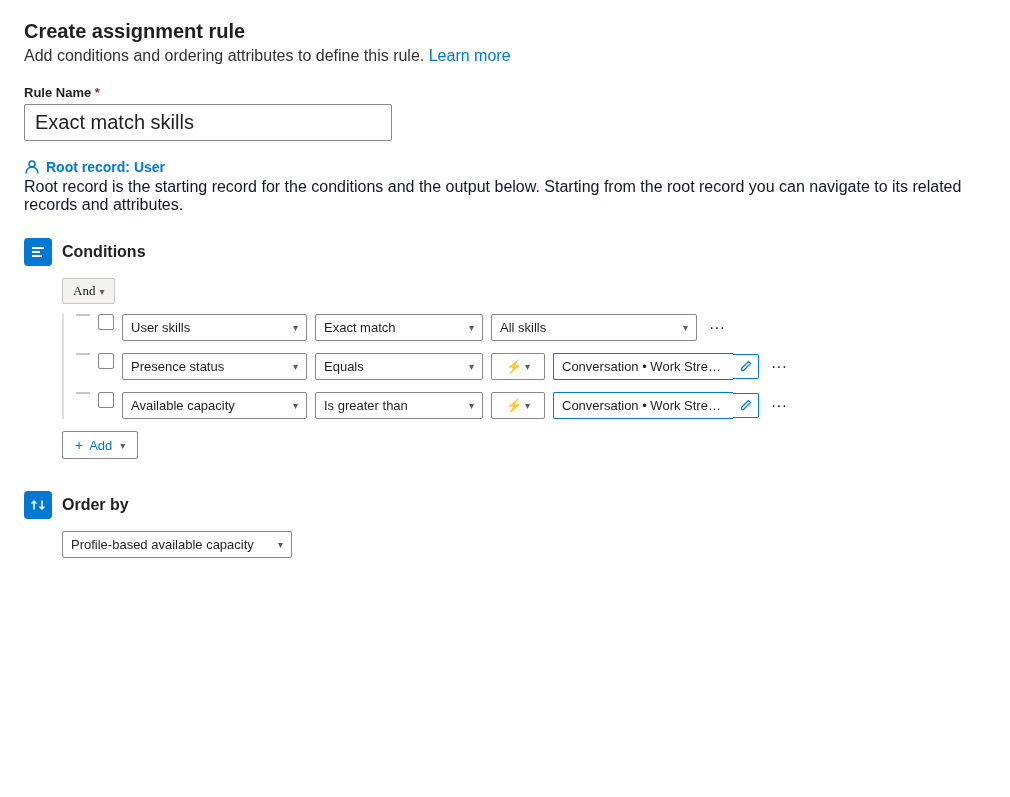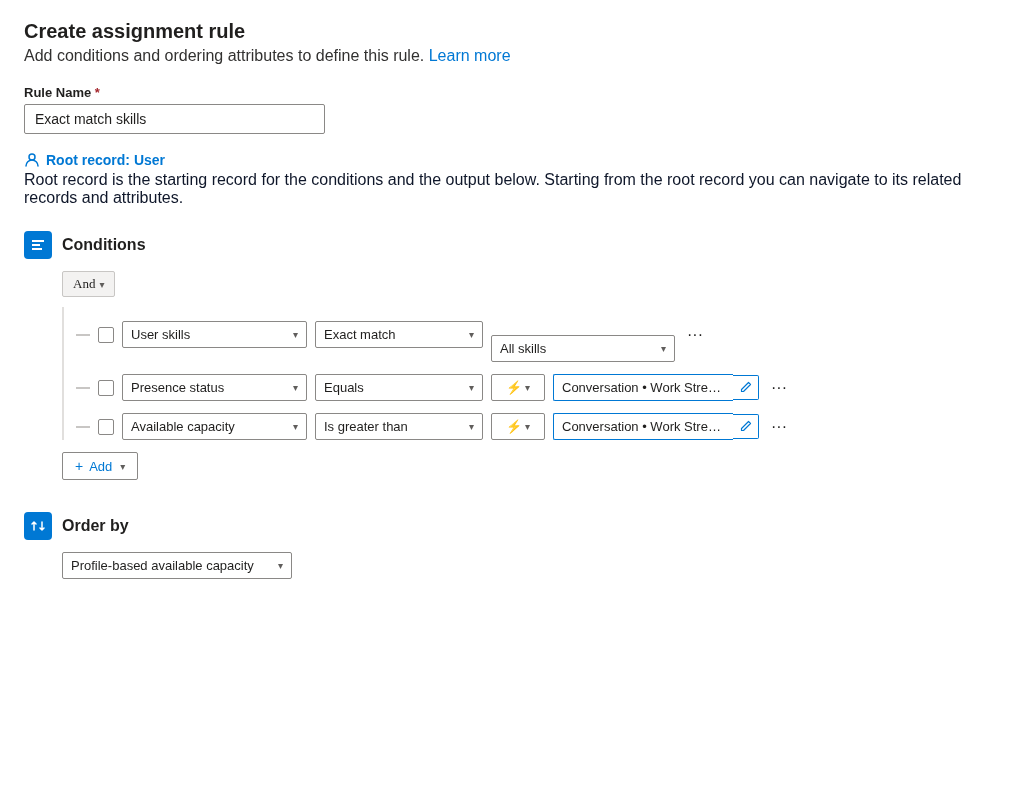--- a/index.html
+++ b/index.html
@@ -25,25 +25,25 @@
       color: #0078d4;
       text-decoration: none;
     }
     .field-label {
       font-size: 13px;
       font-weight: 600;
       margin-bottom: 4px;
     }
     .required { color: #a4262c; }
     .rule-name-input {
-      width: 301px;
+      width: 368px;
       border: 1px solid #8a8886;
       border-radius: 2px;
       padding: 6px 10px;
-      font-size: 14px;
+      font-size: 20px;
       color: #201f1e;
       outline: none;
     }
     .root-record-section {
       margin-top: 18px;
       margin-bottom: 6px;
     }
     .root-record-title {
       font-size: 14px;
       font-weight: 600;
@@ -110,21 +110,20 @@
     }
     .conditions-list {
       border-left: 2px solid #e1dfdd;
       padding-left: 12px;
       display: flex;
       flex-direction: column;
       gap: 12px;
     }
     .condition-row {
       display: flex;
-      align-items: center;
       gap: 8px;
     }
     .checkbox {
       width: 16px;
       height: 16px;
       border: 1px solid #8a8886;
       border-radius: 2px;
       background: white;
       flex-shrink: 0;
       cursor: pointer;
@@ -141,21 +140,21 @@
       font-size: 13px;
       color: #201f1e;
     }
     .dropdown .chevron-down {
       font-size: 10px;
       color: #605e5c;
       margin-left: 8px;
     }
     .dropdown-field { width: 185px; }
     .dropdown-operator { width: 168px; }
-    .dropdown-value { width: 184px; margin-top: 28px; }
+    .dropdown-value { width: 206px; }
     .dynamic-btn {
       width: 54px;
       border: 1px solid #8a8886;
       border-radius: 2px;
       background: white;
       display: flex;
       align-items: center;
       justify-content: center;
       gap: 3px;
       padding: 5px 6px;

